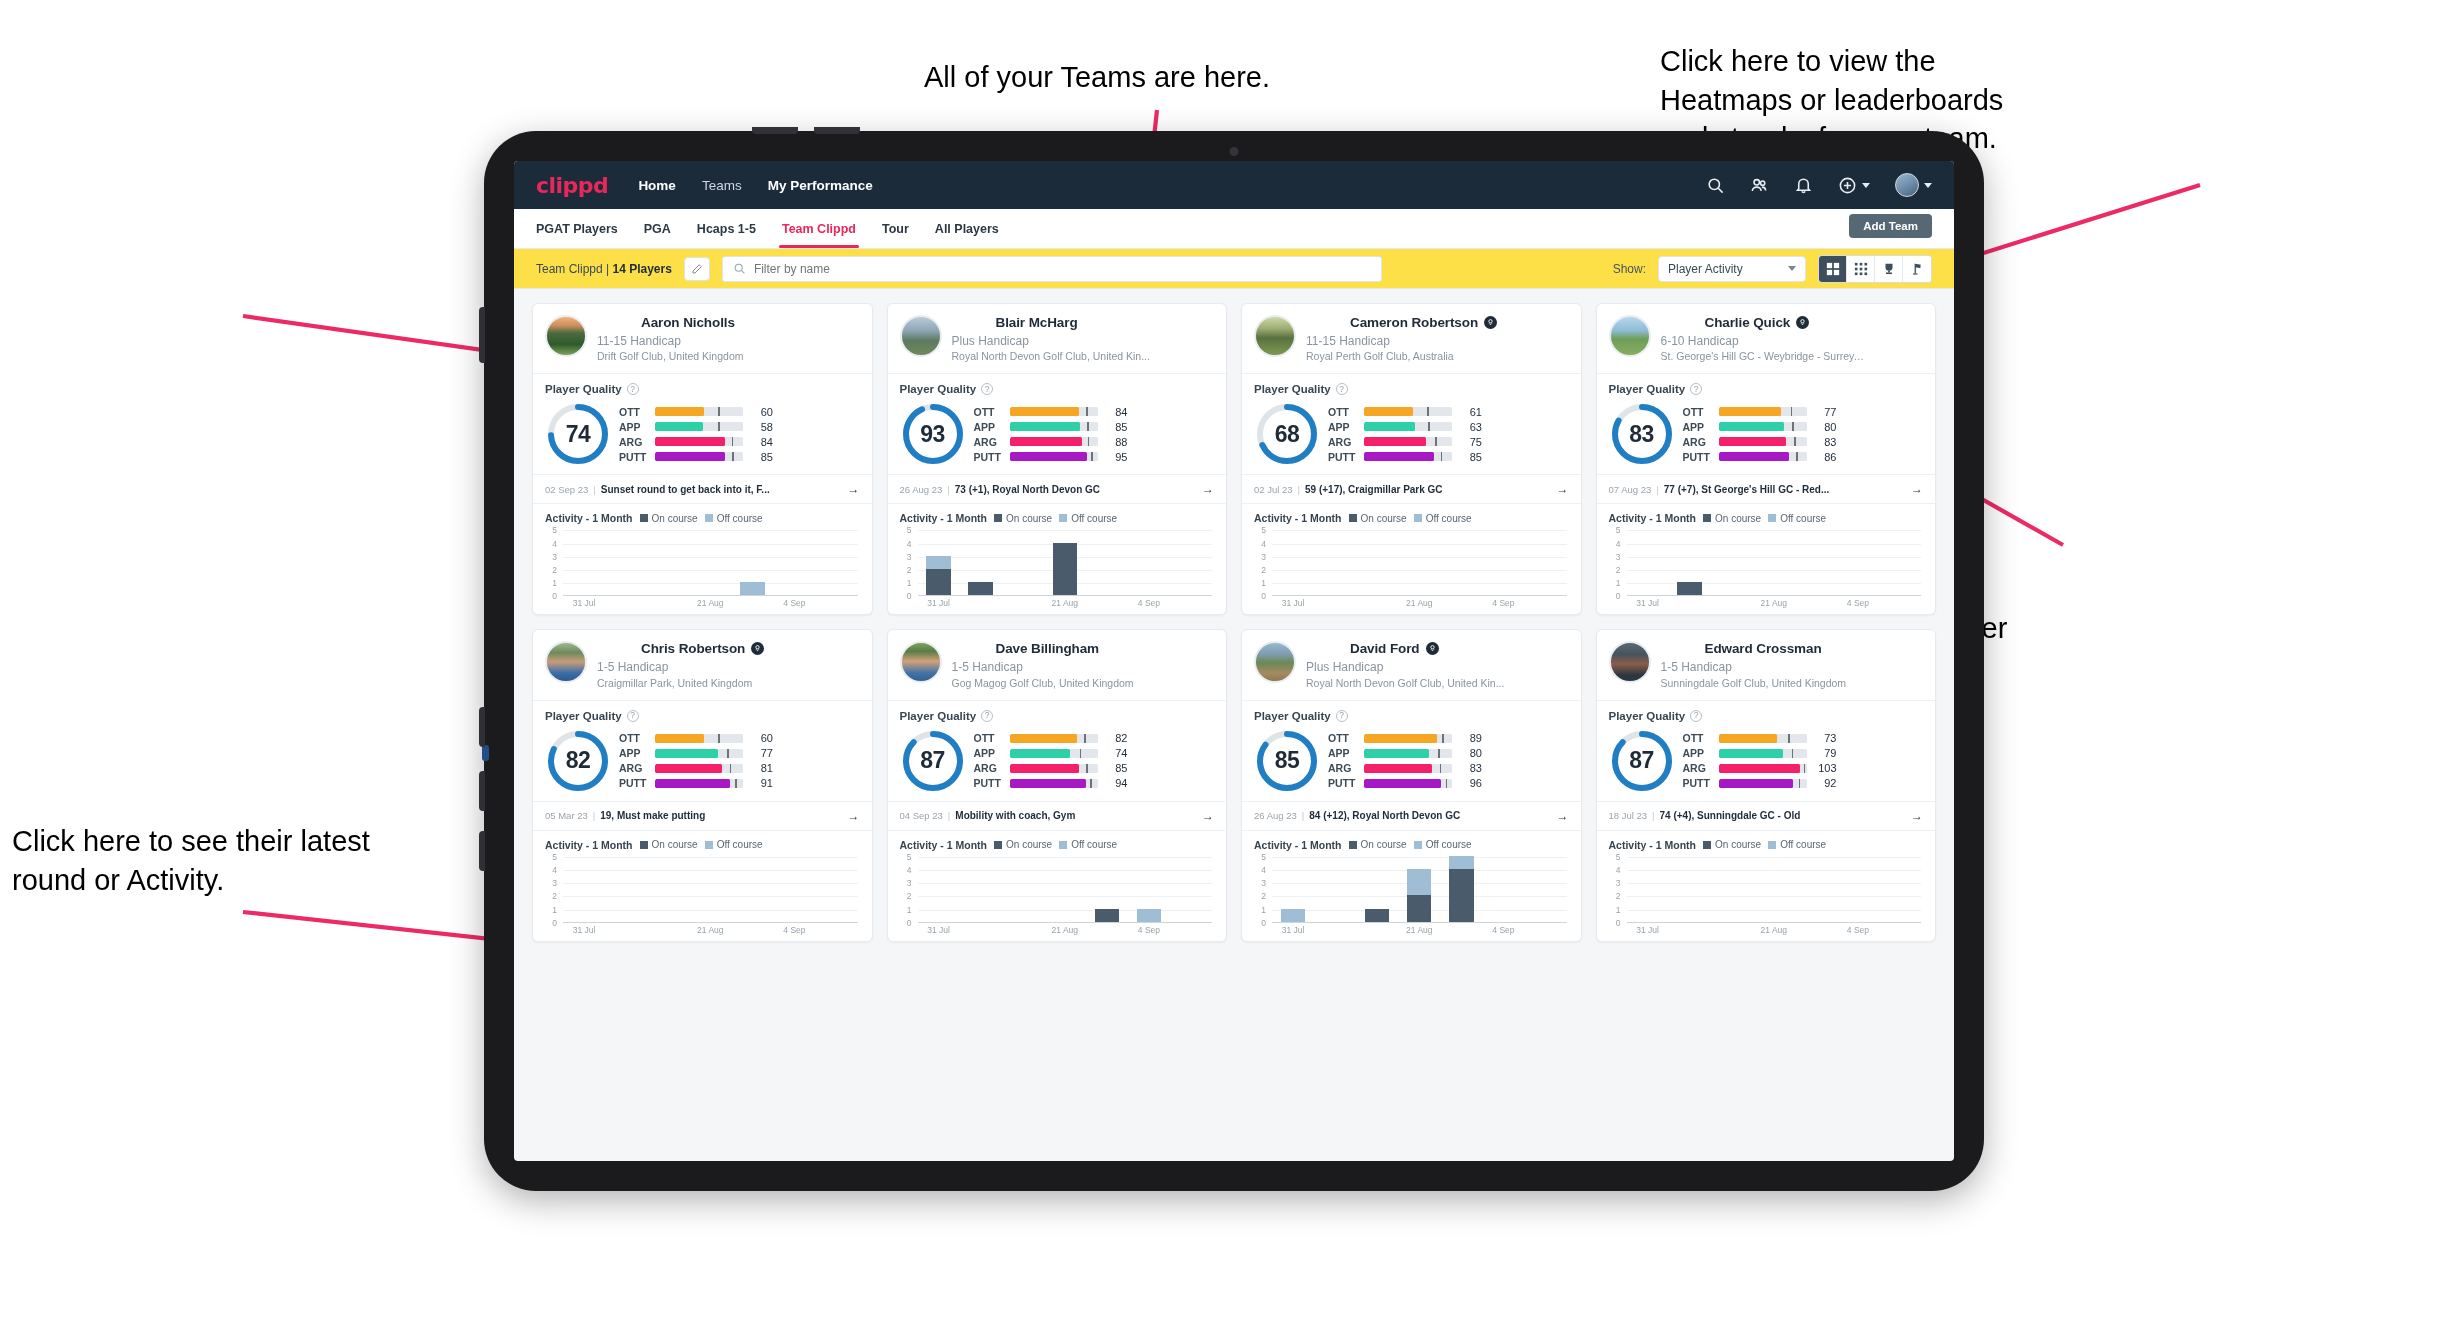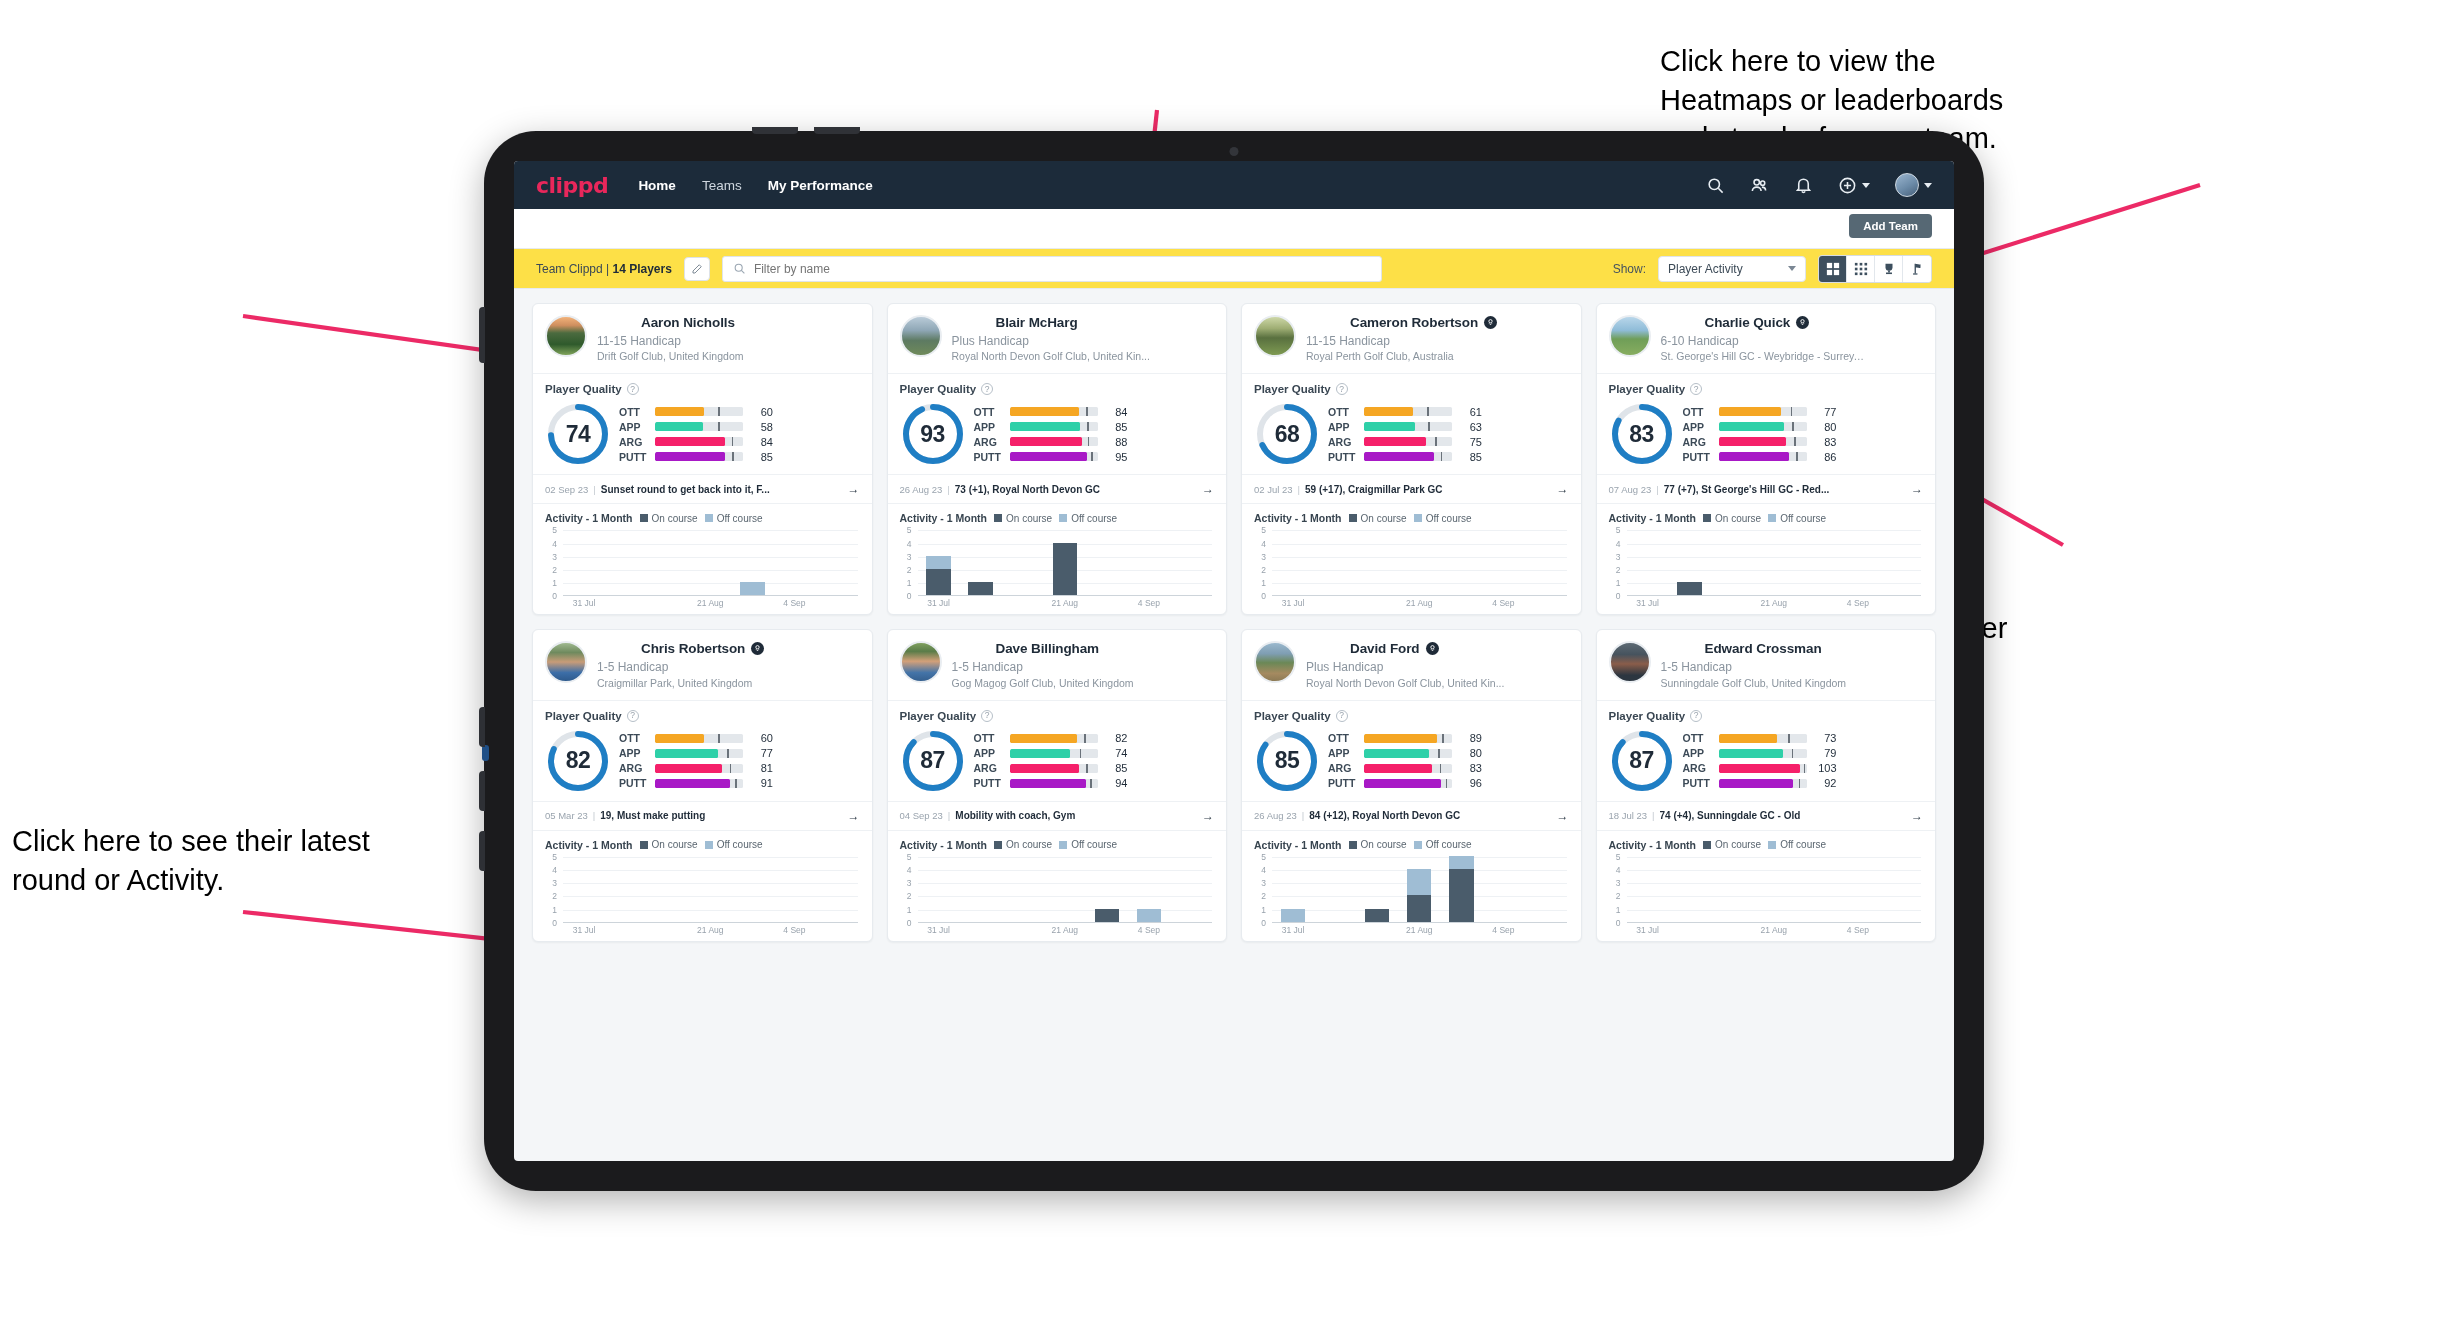--- a/index.html
+++ b/index.html
@@ -246,20 +246,21 @@
     position: absolute; left: 18px; right: 2px; bottom: -2px; height: 12px;
     display: flex; font-size: 8.5px; color: #98a2ac;
   }
   .x-labels span { flex: 1; text-align: center; }
 </style>
 </head>
 <body>
 
 <div id="stage">
 
+  <div class="annotation" style="left:924px; top:58px;">All of your Teams are here.</div>
   <div class="annotation" style="left:1660px; top:42px;">Click here to view the
 Heatmaps or leaderboards
 and streaks for your team.</div>
   <div class="annotation" style="left:1664px; top:570px;">Choose whether you see
 your players Activities over
 a month or their Quality
 Score Trend over a year.</div>
   <div class="annotation" style="left:12px; top:822px;">Click here to see their latest
 round or Activity.</div>
 
@@ -326,20 +327,28 @@
             <div class="caret"></div>
           </div>
           <div class="plus-group">
             <div class="avatar-nav"></div>
             <div class="caret"></div>
           </div>
         </div>
       </div>
 
       <div class="subbar">
+        <div class="subtabs">
+          <div class="subtab">PGAT Players</div>
+          <div class="subtab">PGA</div>
+          <div class="subtab">Hcaps 1-5</div>
+          <div class="subtab active">Team Clippd</div>
+          <div class="subtab">Tour</div>
+          <div class="subtab">All Players</div>
+        </div>
         <button class="add-team-btn">Add Team</button>
       </div>
 
       <div class="filterbar">
         <div class="team-label"><span>Team Clippd | </span><b>14 Players</b></div>
         <div class="pencil-btn">
           <svg viewBox="0 0 24 24">
               <path d="M16.5 3.5l4 4L8 20H4v-4z"></path>
             </svg>
         </div>

